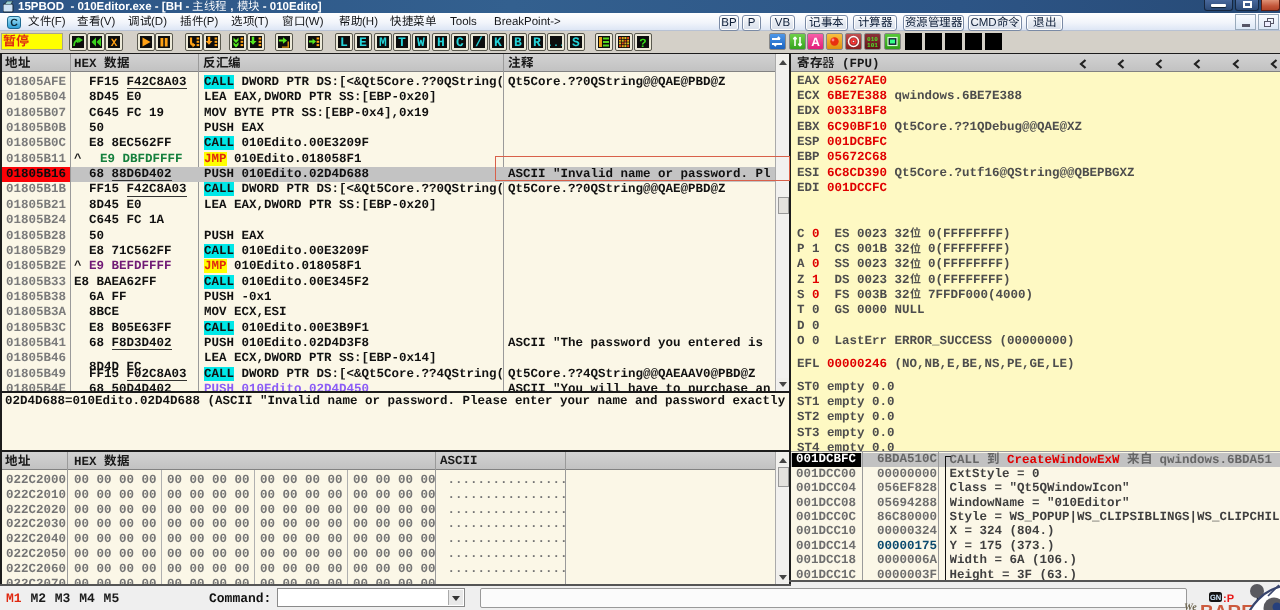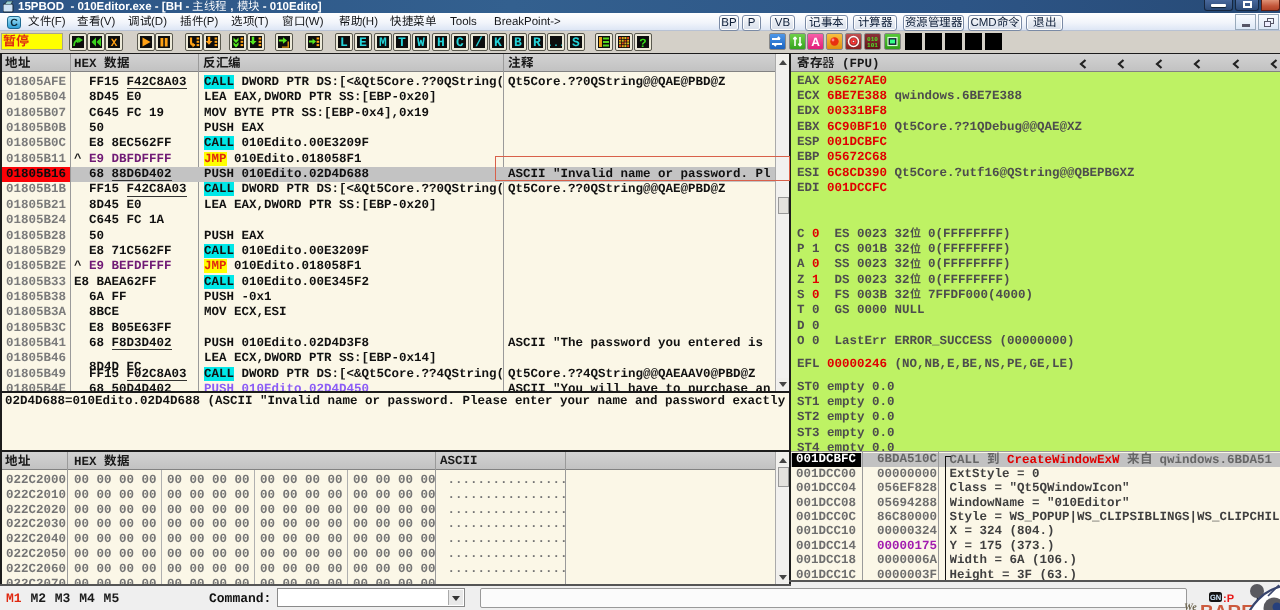--- a/index.html
+++ b/index.html
@@ -468,21 +468,21 @@
     <div class="a mono" style="left:89px;top:51.7px;color:#111">C645 FC 19</div>
     <div class="a mono" style="left:204px;top:51.7px;color:#111;width:299px;overflow:hidden">MOV BYTE PTR SS:[EBP-0x4],0x19</div>
     <div class="a mono" style="left:6px;top:67.0px;color:#7b7b7b">01805B0B</div>
     <div class="a mono" style="left:89px;top:67.0px;color:#111">50</div>
     <div class="a mono" style="left:204px;top:67.0px;color:#111;width:299px;overflow:hidden">PUSH EAX</div>
     <div class="a mono" style="left:6px;top:82.4px;color:#7b7b7b">01805B0C</div>
     <div class="a mono" style="left:89px;top:82.4px;color:#111">E8 8EC562FF</div>
     <div class="a mono" style="left:204px;top:82.4px;color:#111;width:299px;overflow:hidden"><span style="background:#00e8e8">CALL</span> 010Edito.00E3209F</div>
     <div class="a mono" style="left:6px;top:97.8px;color:#7b7b7b">01805B11</div>
     <div class="a mono" style="left:74px;top:97.8px;color:#222">^</div>
-    <div class="a mono" style="left:89px;top:97.8px;color:#701a75">E9 DBFDFFFF</div>
+    <div class="a mono" style="left:100px;top:97.8px;color:#15803d">E9 DBFDFFFF</div>
     <div class="a mono" style="left:204px;top:97.8px;color:#111;width:299px;overflow:hidden"><span style="background:#ffff00;color:#e02810">JMP</span> 010Edito.018058F1</div>
     <div class="a" style="left:0;top:113.1px;width:70px;height:15.2px;background:#fb0207"></div>
     <div class="a" style="left:71px;top:113.1px;width:704px;height:15.2px;background:#c3c3c3"></div>
     <div class="a mono" style="left:6px;top:113.1px;color:#0d0d0d">01805B16</div>
     <div class="a mono" style="left:89px;top:113.1px;color:#111">68 88D6D402</div>
     <div class="a" style="left:111.5px;top:126.3px;width:60.0px;height:1.2px;background:#333"></div>
     <div class="a mono" style="left:204px;top:113.1px;color:#111;width:299px;overflow:hidden">PUSH 010Edito.02D4D688</div>
     <div class="a mono" style="left:508px;top:113.1px;color:#111;width:267px;overflow:hidden">ASCII "Invalid name or password. Pl</div>
     <div class="a mono" style="left:6px;top:128.4px;color:#7b7b7b">01805B1B</div>
     <div class="a mono" style="left:89px;top:128.4px;color:#111">FF15 F42C8A03</div>
@@ -508,20 +508,21 @@
     <div class="a mono" style="left:74px;top:220.5px;color:#111">E8 BAEA62FF</div>
     <div class="a mono" style="left:204px;top:220.5px;color:#111;width:299px;overflow:hidden"><span style="background:#00e8e8">CALL</span> 010Edito.00E345F2</div>
     <div class="a mono" style="left:6px;top:235.9px;color:#7b7b7b">01805B38</div>
     <div class="a mono" style="left:89px;top:235.9px;color:#111">6A FF</div>
     <div class="a mono" style="left:204px;top:235.9px;color:#111;width:299px;overflow:hidden">PUSH -0x1</div>
     <div class="a mono" style="left:6px;top:251.2px;color:#7b7b7b">01805B3A</div>
     <div class="a mono" style="left:89px;top:251.2px;color:#111">8BCE</div>
     <div class="a mono" style="left:204px;top:251.2px;color:#111;width:299px;overflow:hidden">MOV ECX,ESI</div>
     <div class="a mono" style="left:6px;top:266.6px;color:#7b7b7b">01805B3C</div>
     <div class="a mono" style="left:89px;top:266.6px;color:#111">E8 B05E63FF</div>
+    <div class="a mono" style="left:204px;top:266.6px;color:#111;width:299px;overflow:hidden"><span style="background:#00e8e8">CALL</span> 010Edito.00E3B9F1</div>
     <div class="a mono" style="left:6px;top:281.9px;color:#7b7b7b">01805B41</div>
     <div class="a mono" style="left:89px;top:281.9px;color:#111">68 F8D3D402</div>
     <div class="a" style="left:111.5px;top:295.1px;width:60.0px;height:1.2px;background:#333"></div>
     <div class="a mono" style="left:204px;top:281.9px;color:#111;width:299px;overflow:hidden">PUSH 010Edito.02D4D3F8</div>
     <div class="a mono" style="left:508px;top:281.9px;color:#111;width:267px;overflow:hidden">ASCII "The password you entered is</div>
     <div class="a mono" style="left:6px;top:297.3px;color:#7b7b7b">01805B46</div>
     <div class="a mono" style="left:89px;top:306px;color:#111">8D4D EC</div>
     <div class="a mono" style="left:204px;top:297.3px;color:#111;width:299px;overflow:hidden">LEA ECX,DWORD PTR SS:[EBP-0x14]</div>
     <div class="a mono" style="left:6px;top:312.6px;color:#7b7b7b">01805B49</div>
     <div class="a mono" style="left:89px;top:312.6px;color:#111">FF15 F02C8A03</div>
@@ -539,21 +540,21 @@
     </div>
     <div class="thumb" style="top:143px;height:17px"></div>
     <div class="sbA" style="bottom:1px">
       <div class="tri-d"></div>
     </div>
   </div>
 <div class="a" style="left:495px;top:156.3px;width:295px;height:24.6px;border:1.4px solid #d8604a;z-index:30"></div>
 <div class="a" style="left:0;top:392.5px;width:789px;height:57px;background:#fbf7e7;overflow:hidden">
     <div class="a mono" style="left:5px;top:1px;color:#111;width:786px;overflow:hidden">02D4D688=010Edito.02D4D688 (ASCII "Invalid name or password. Please enter your name and password exactly</div>
   </div>
-<div class="a" style="left:791px;top:54px;width:489px;height:397.5px;background:#bef264;overflow:hidden">
+<div class="a" style="left:791px;top:54px;width:489px;height:397.5px;background:#fef9c3;overflow:hidden">
     <div class="a hdr" style="left:0;top:0;width:489px;height:17.5px;border-bottom:1px solid #828282"></div>
     <div class="a mono" style="left:6px;top:1.5px;color:#1a1a1a"><svg class="cj" viewBox="0 0 1000 1000">
         <use href="#u5BC4"></use>
       </svg><svg class="cj" viewBox="0 0 1000 1000">
         <use href="#u5B58"></use>
       </svg><svg class="cj" viewBox="0 0 1000 1000">
         <use href="#u5668"></use>
       </svg> (FPU)</div>
     <svg class="a" style="left:288px;top:4.5px" width="8" height="10" viewBox="0 0 8 10">
       <path d="M6.5 1 L2 5 L6.5 9" stroke="#222" stroke-width="2.2" fill="none"></path>
@@ -627,21 +628,21 @@
     <div class="a mono" style="left:5px;top:43.5px;color:#6e6e6e">001DCC08</div>
     <div class="a mono" style="left:86px;top:43.5px;color:#6e6e6e">05694288</div>
     <div class="a mono" style="left:158.5px;top:43.5px;color:#3f3f3f;width:330px;overflow:hidden">WindowName = "010Editor"</div>
     <div class="a mono" style="left:5px;top:57.9px;color:#6e6e6e">001DCC0C</div>
     <div class="a mono" style="left:86px;top:57.9px;color:#6e6e6e">86C80000</div>
     <div class="a mono" style="left:158.5px;top:57.9px;color:#3f3f3f;width:330px;overflow:hidden">Style = WS_POPUP|WS_CLIPSIBLINGS|WS_CLIPCHIL</div>
     <div class="a mono" style="left:5px;top:72.3px;color:#6e6e6e">001DCC10</div>
     <div class="a mono" style="left:86px;top:72.3px;color:#6e6e6e">00000324</div>
     <div class="a mono" style="left:158.5px;top:72.3px;color:#3f3f3f;width:330px;overflow:hidden">X = 324 (804.)</div>
     <div class="a mono" style="left:5px;top:86.7px;color:#6e6e6e">001DCC14</div>
-    <div class="a mono" style="left:86px;top:86.7px;color:#a21caf">00000175</div>
+    <div class="a mono" style="left:86px;top:86.7px;color:#0c4a6e">00000175</div>
     <div class="a mono" style="left:158.5px;top:86.7px;color:#3f3f3f;width:330px;overflow:hidden">Y = 175 (373.)</div>
     <div class="a mono" style="left:5px;top:101.1px;color:#6e6e6e">001DCC18</div>
     <div class="a mono" style="left:86px;top:101.1px;color:#6e6e6e">0000006A</div>
     <div class="a mono" style="left:158.5px;top:101.1px;color:#3f3f3f;width:330px;overflow:hidden">Width = 6A (106.)</div>
     <div class="a mono" style="left:5px;top:115.5px;color:#6e6e6e">001DCC1C</div>
     <div class="a mono" style="left:86px;top:115.5px;color:#6e6e6e">0000003F</div>
     <div class="a mono" style="left:158.5px;top:115.5px;color:#3f3f3f;width:330px;overflow:hidden">Height = 3F (63.)</div>
     <div class="a" style="left:71px;top:0;width:1px;height:127.5px;background:#9a9a9a"></div>
     <div class="a" style="left:146.5px;top:0;width:1px;height:127.5px;background:#9a9a9a"></div>
     <div class="a" style="left:153.5px;top:3.5px;width:1.8px;height:124px;background:#111"></div>

